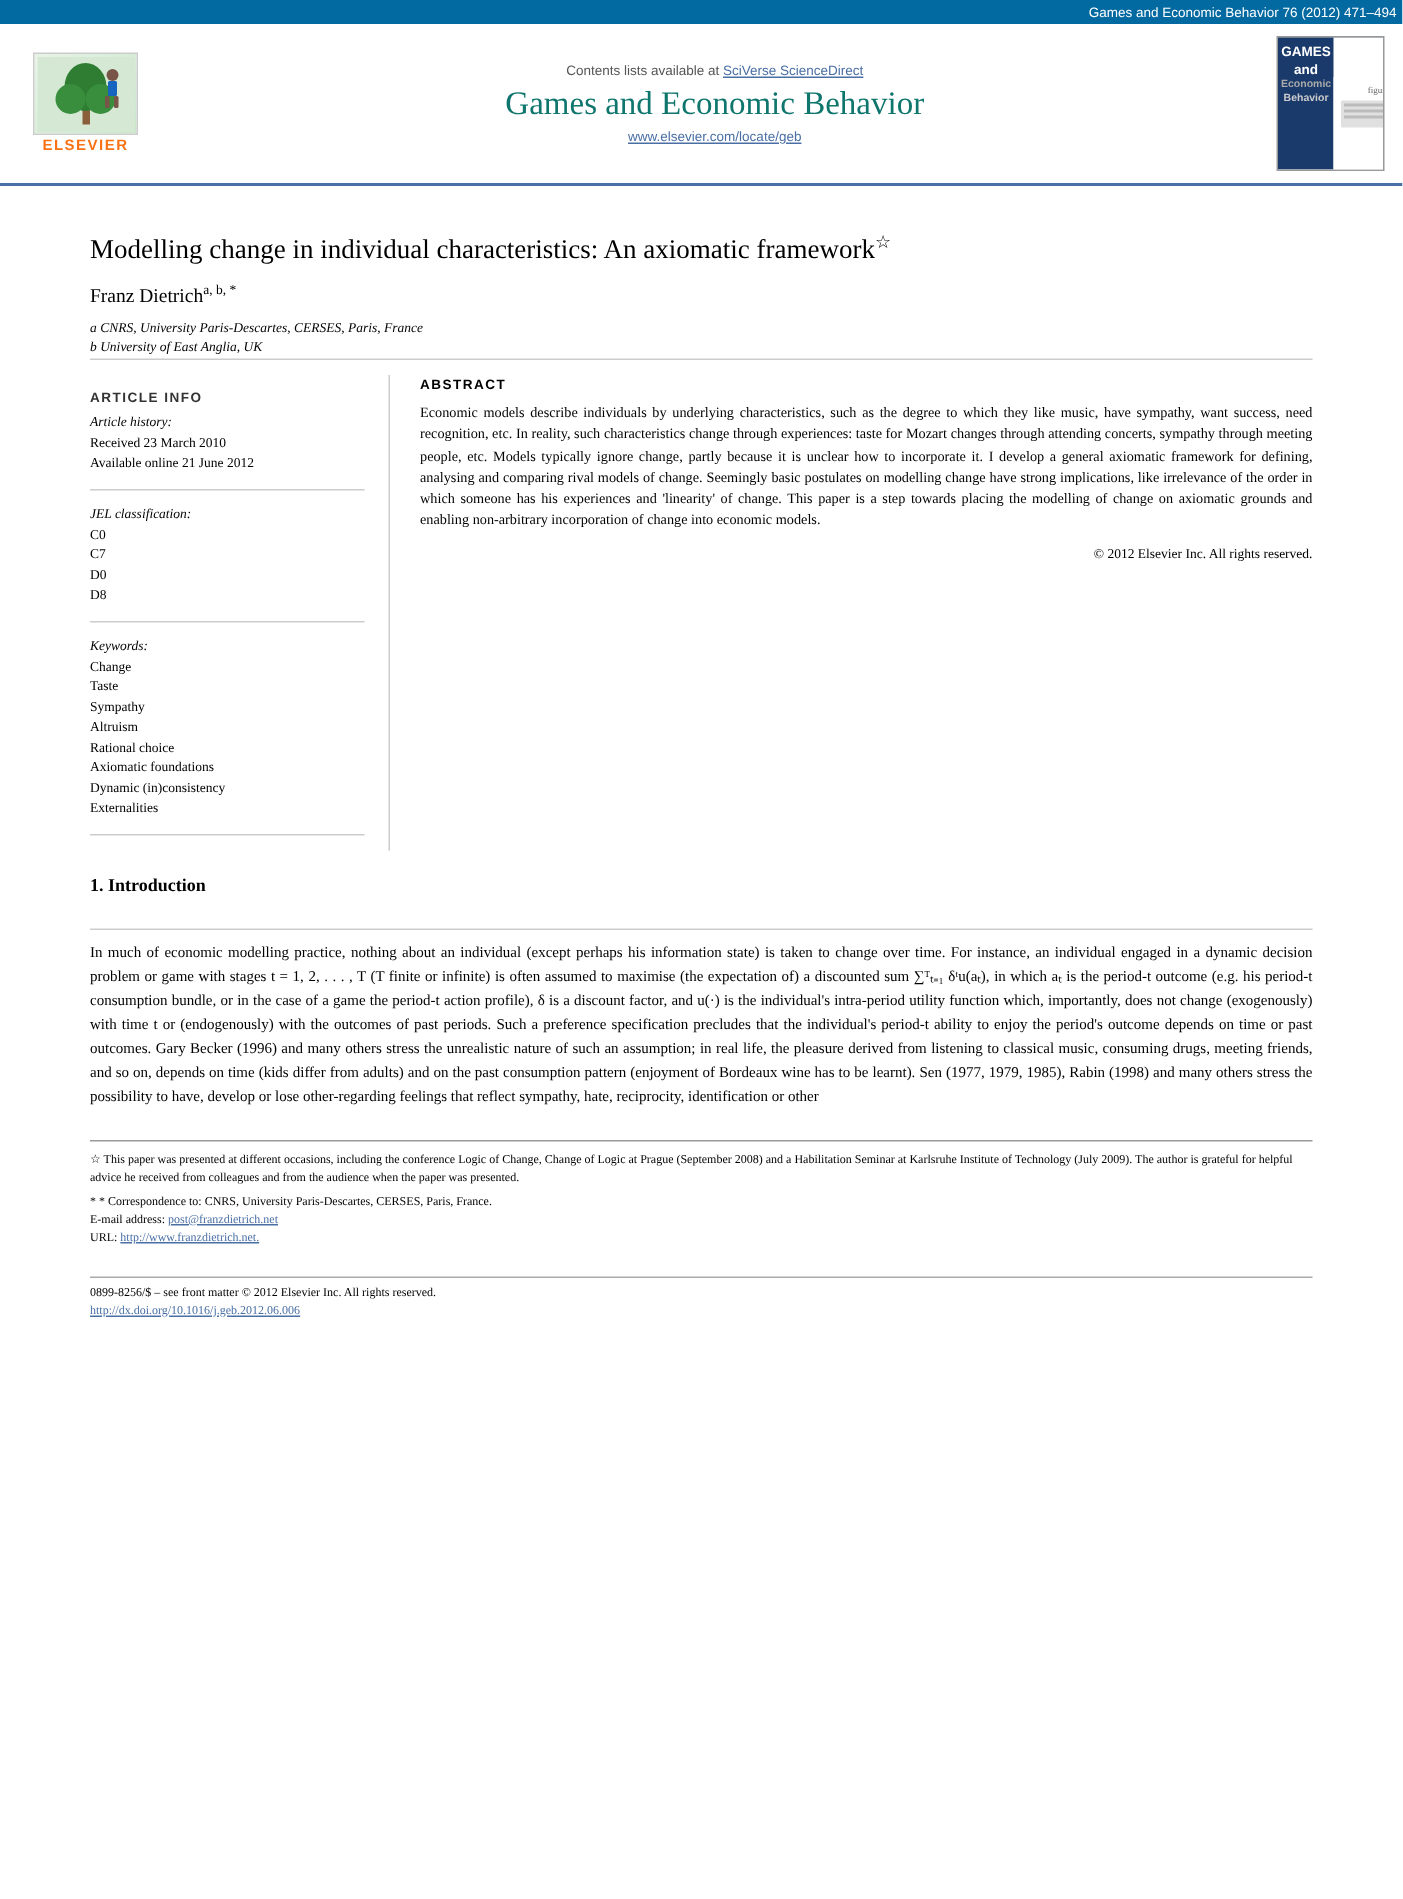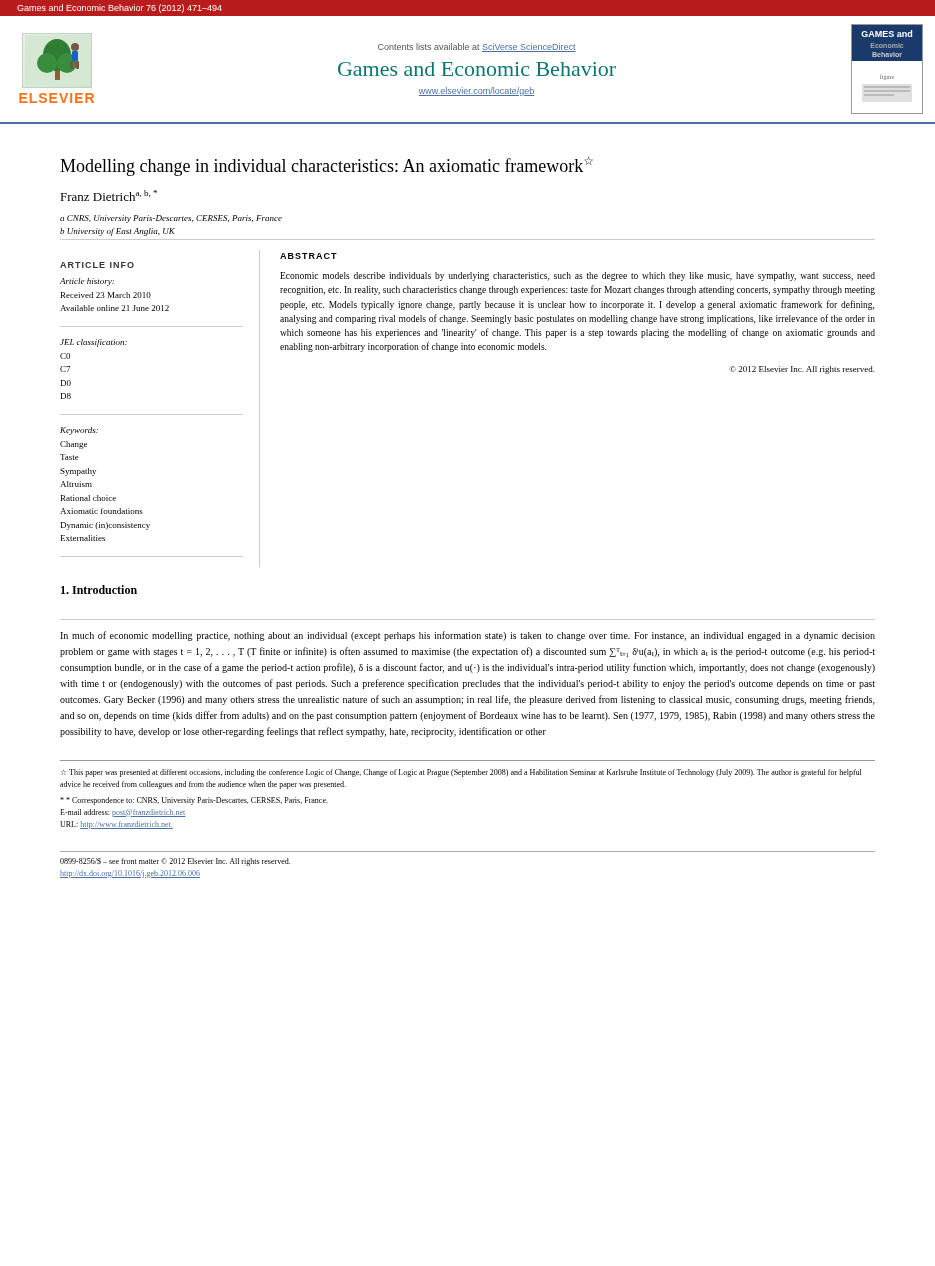--- a/index.html
+++ b/index.html
@@ -7,25 +7,25 @@
       background: #fff;
       font-family: 'Times New Roman', Times, serif;
       font-size: 10px;
       color: #000;
       width: 935px;
       min-height: 1266px;
     }
 
     
     .top-bar {
-      background: #b91c1c;
+      background: #0369a1;
       color: #fff;
-      text-align: left;
-      font-size: 9px;
-      padding: 3px 17px;
+      text-align: right;
+      font-size: 9px;
+      padding: 3px 4px;
       font-family: Arial, sans-serif;
     }
 
     
     .journal-header {
       border-bottom: 2px solid #4a6fa5;
       display: flex;
       align-items: center;
       padding: 8px 12px;
       gap: 10px;
@@ -44,21 +44,21 @@
       display: flex;
       align-items: center;
       justify-content: center;
       font-size: 7px;
       color: #666;
       background: linear-gradient(135deg, #e8f4e8, #c8e6c8);
       position: relative;
       overflow: hidden;
     }
     .elsevier-logo .elsevier-text {
-      font-size: 14px;
+      font-size: 10px;
       font-family: Arial, sans-serif;
       color: #f97316;
       font-weight: bold;
       margin-top: 2px;
       letter-spacing: 1px;
     }
 
     .journal-title-center {
       flex: 1;
       text-align: center;
@@ -84,21 +84,21 @@
 
     .journal-cover {
       width: 72px;
       flex-shrink: 0;
       border: 1px solid #999;
       height: 90px;
       background: linear-gradient(180deg, #1a3a6b 0%, #1a3a6b 30%, #fff 30%, #fff 100%);
       position: relative;
       overflow: hidden;
       display: flex;
-      flex-direction: column;
+      flex-direction: row;
     }
     .journal-cover .cover-top {
       background: #1a3a6b;
       color: #fff;
       font-size: 7px;
       font-weight: bold;
       text-align: center;
       padding: 4px 2px 2px;
       font-family: Arial, sans-serif;
       line-height: 1.3;

